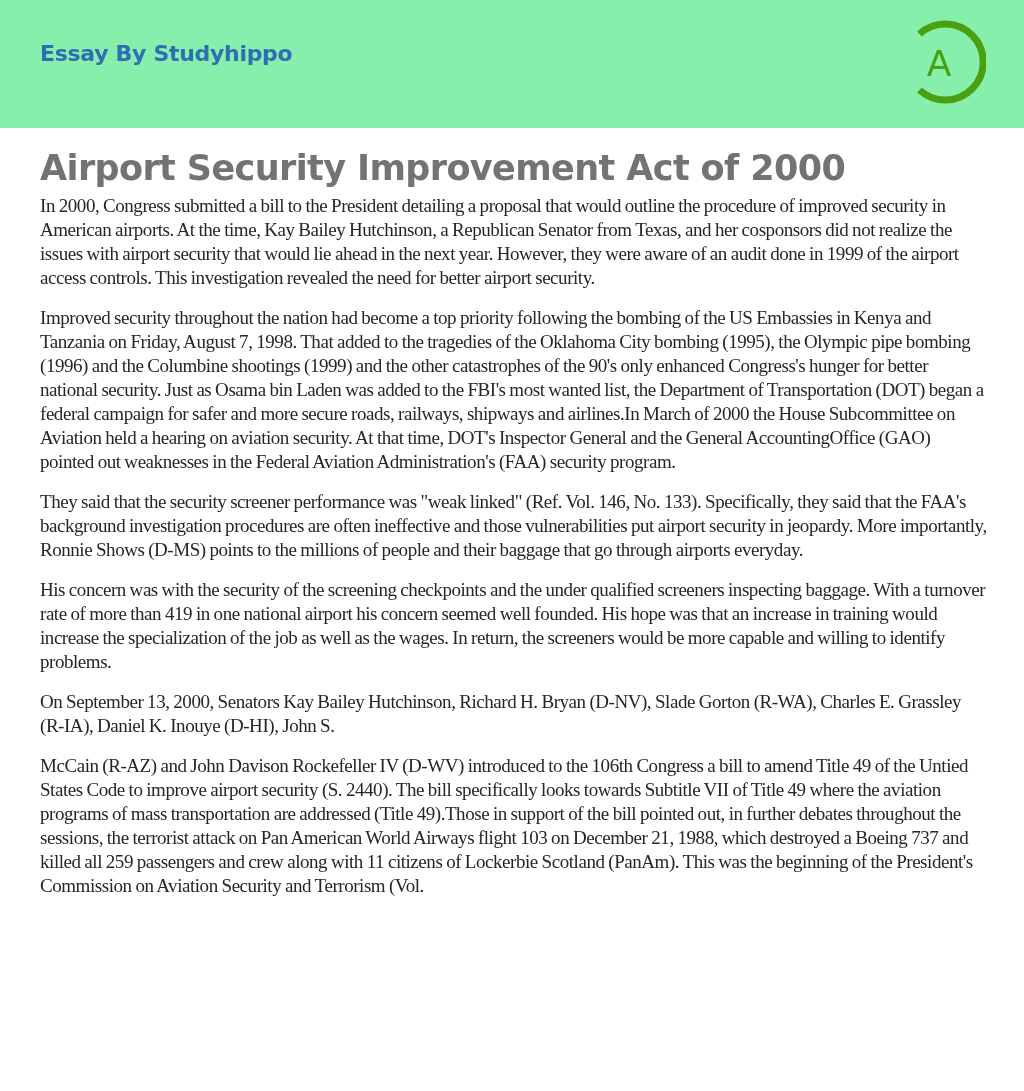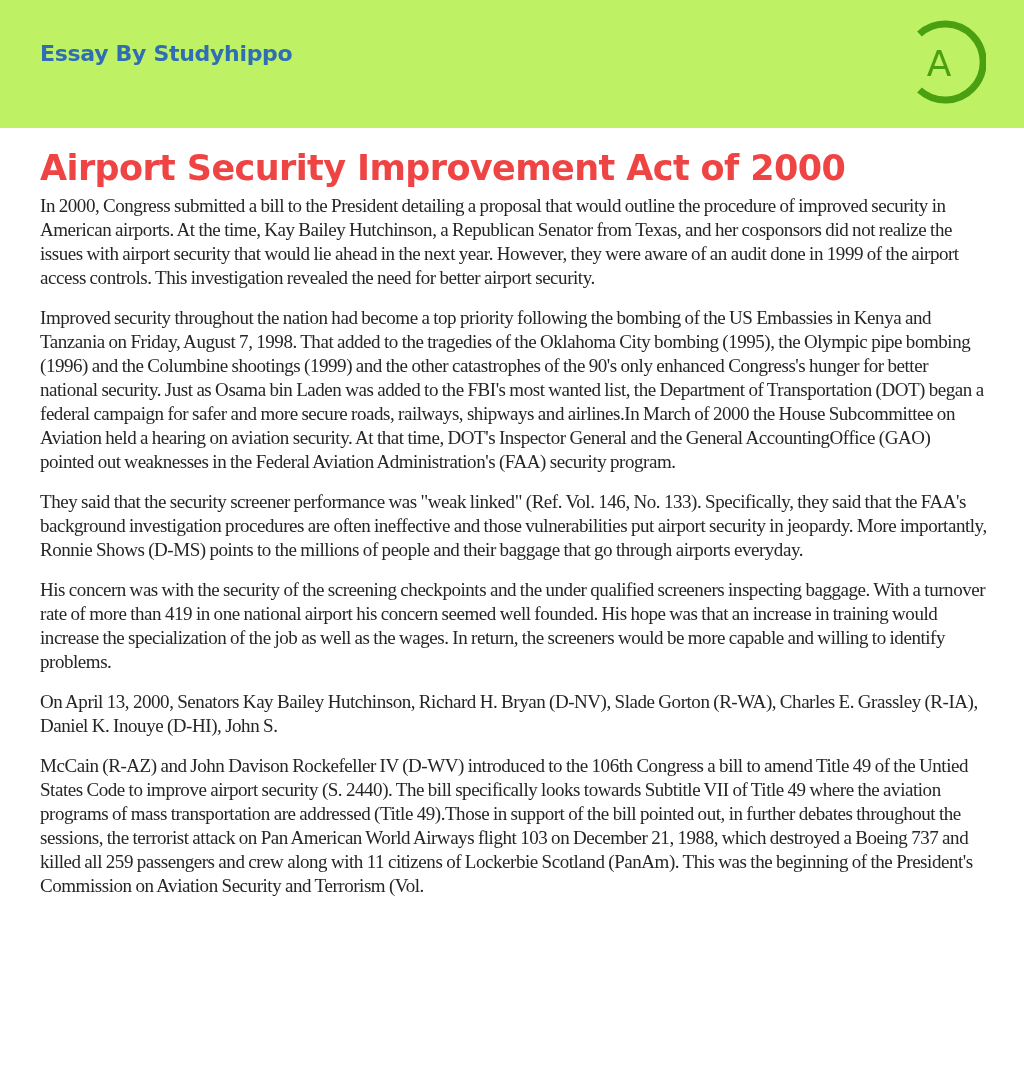--- a/index.html
+++ b/index.html
@@ -1,21 +1,21 @@
 <!DOCTYPE html>
 <html><head>
 <meta charset="utf-8">
 <style>
   html, body { margin: 0; padding: 0; background: #ffffff; }
   body { width: 1024px; height: 1091px; overflow: hidden; font-family: "DejaVu Sans", sans-serif; color: #222222; }
-  .header { position: relative; height: 128px; background: #bef264; }
+  .header { position: relative; height: 128px; background: #86efac; }
   .brand { position: absolute; left: 40px; top: 41px; font-family: "DejaVu Sans", sans-serif; font-weight: bold; font-size: 22px; color: #2f6db4; letter-spacing: -0.3px; }
   .url { position: absolute; left: 40px; top: 84px; font-family: "DejaVu Sans", sans-serif; font-size: 16px; color: #2f6db4; text-decoration: none; letter-spacing: -0.3px; }
   .logo { position: absolute; left: 912px; top: 18px; width: 74px; height: 88px; }
-  h1 { margin: 0; padding-top: 146px; position: absolute; top: 0; left: 40px; font-family: "DejaVu Sans", sans-serif; font-weight: bold; font-size: 35px; color: #ef4444; letter-spacing: -0.6px; line-height: 44px; }
+  h1 { margin: 0; padding-top: 146px; position: absolute; top: 0; left: 40px; font-family: "DejaVu Sans", sans-serif; font-weight: bold; font-size: 35px; color: #737373; letter-spacing: -0.6px; line-height: 44px; }
   .content { position: absolute; top: 194px; left: 40px; width: 948px; }
   p { margin: 0 0 16px 0; font-family: Liberation Serif, serif; font-size: 19px; line-height: 24px; color: #262626; letter-spacing: -0.45px; word-spacing: -0.5px; }
 </style>
 </head>
 <body>
 
 <div class="header">
   <div class="brand">Essay By Studyhippo</div>
   <svg class="logo" viewBox="0 0 74 88">
     <path d="M 7.5 16 A 38 38 0 1 1 7.5 72" fill="none" stroke="#4aa010" stroke-width="7"></path>
@@ -23,15 +23,15 @@
   </svg>
 </div>
 
 <h1>Airport Security Improvement Act of 2000</h1>
 
 <div class="content">
   <p>In 2000, Congress submitted a bill to the President detailing a proposal that would outline the procedure of improved security in American airports. At the time, Kay Bailey Hutchinson, a Republican Senator from Texas, and her cosponsors did not realize the issues with airport security that would lie ahead in the next year. However, they were aware of an audit done in 1999 of the airport access controls. This investigation revealed the need for better airport security.</p>
   <p>Improved security throughout the nation had become a top priority following the bombing of the US Embassies in Kenya and Tanzania on Friday, August 7, 1998. That added to the tragedies of the Oklahoma City bombing (1995), the Olympic pipe bombing (1996) and the Columbine shootings (1999) and the other catastrophes of the 90's only enhanced Congress's hunger for better national security. Just as Osama bin Laden was added to the FBI's most wanted list, the Department of Transportation (DOT) began a federal campaign for safer and more secure roads, railways, shipways and airlines.In March of 2000 the House Subcommittee on Aviation held a hearing on aviation security. At that time, DOT's Inspector General and the General AccountingOffice (GAO) pointed out weaknesses in the Federal Aviation Administration's (FAA) security program.</p>
   <p>They said that the security screener performance was "weak linked" (Ref. Vol. 146, No. 133). Specifically, they said that the FAA's background investigation procedures are often ineffective and those vulnerabilities put airport security in jeopardy. More importantly, Ronnie Shows (D-MS) points to the millions of people and their baggage that go through airports everyday.</p>
   <p>His concern was with the security of the screening checkpoints and the under qualified screeners inspecting baggage. With a turnover rate of more than 419 in one national airport his concern seemed well founded. His hope was that an increase in training would increase the specialization of the job as well as the wages. In return, the screeners would be more capable and willing to identify problems.</p>
-  <p>On April 13, 2000, Senators Kay Bailey Hutchinson, Richard H. Bryan (D-NV), Slade Gorton (R-WA), Charles E. Grassley (R-IA), Daniel K. Inouye (D-HI), John S.</p>
+  <p>On September 13, 2000, Senators Kay Bailey Hutchinson, Richard H. Bryan (D-NV), Slade Gorton (R-WA), Charles E. Grassley (R-IA), Daniel K. Inouye (D-HI), John S.</p>
   <p>McCain (R-AZ) and John Davison Rockefeller IV (D-WV) introduced to the 106th Congress a bill to amend Title 49 of the Untied States Code to improve airport security (S. 2440). The bill specifically looks towards Subtitle VII of Title 49 where the aviation programs of mass transportation are addressed (Title 49).Those in support of the bill pointed out, in further debates throughout the sessions, the terrorist attack on Pan American World Airways flight 103 on December 21, 1988, which destroyed a Boeing 737 and killed all 259 passengers and crew along with 11 citizens of Lockerbie Scotland (PanAm). This was the beginning of the President's Commission on Aviation Security and Terrorism (Vol.</p>
 </div>
 
 </body></html>

